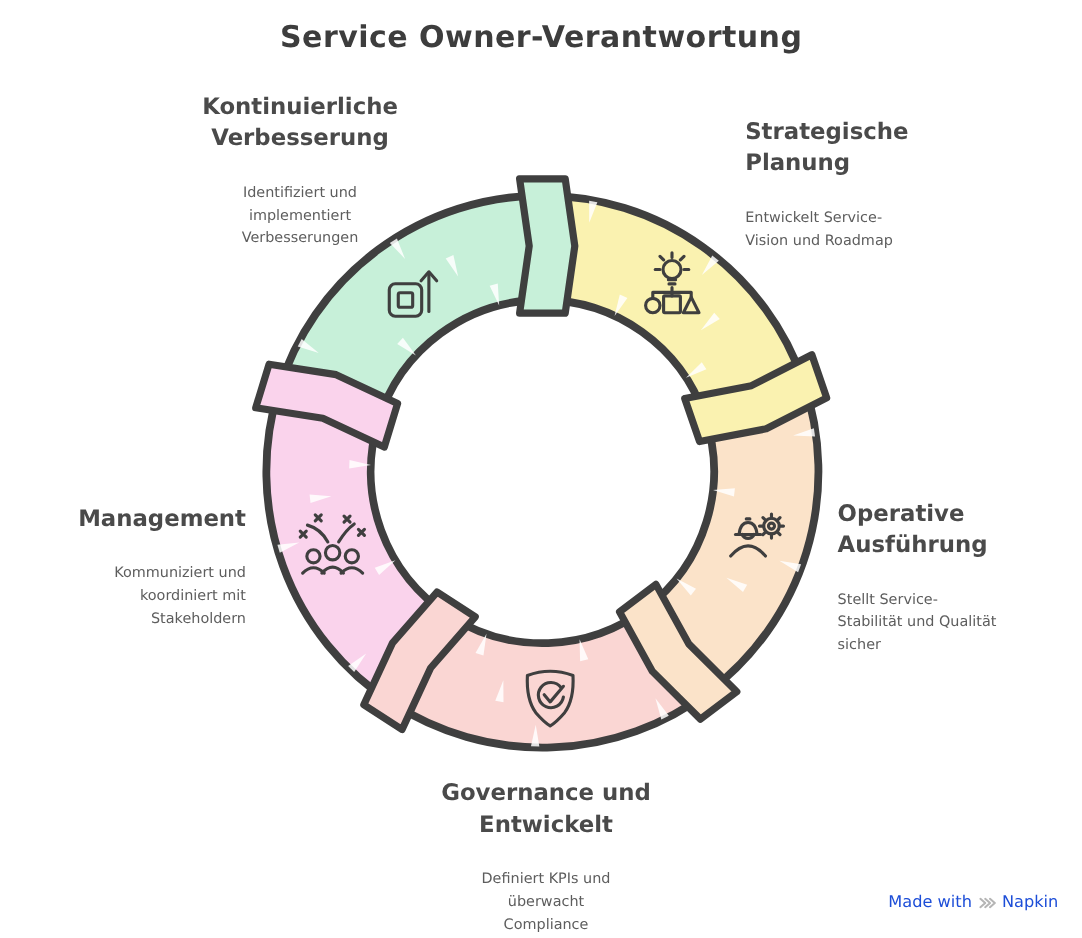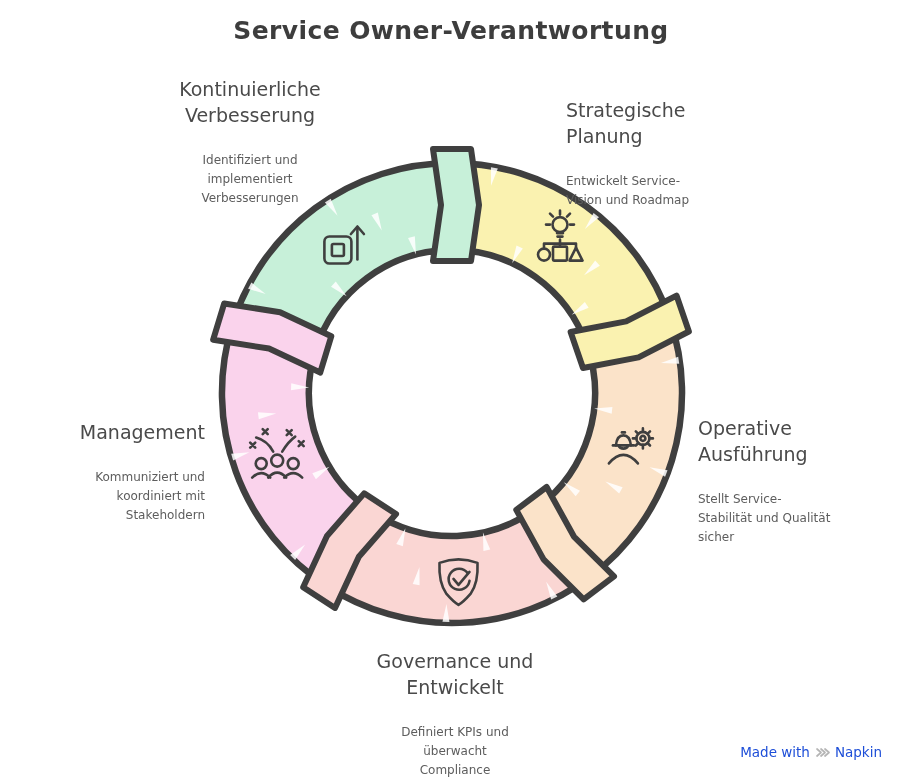--- a/index.html
+++ b/index.html
@@ -8,29 +8,29 @@
 
   .page-title{
     position:absolute;top:16px;left:0;width:100%;text-align:center;
     font-size:25px;font-weight:700;color:#3d3d3d;letter-spacing:.4px;
   }
 
   svg.diagram{position:absolute;left:0;top:0;}
 
   .label{position:absolute;color:#4a4a4a;}
   .label .heading{font-size:19px;color:#4a4a4a;}
-  .label .heading .line{display:block;line-height:26px;}
+  .label .heading .line{display:block;line-height:26px;font-weight:bold;}
   .label .desc{margin-top:23px;font-size:12px;color:#5d5d5d;}
   .label .desc .line{display:block;line-height:19px;}
   .align-center{text-align:center;}
   .align-right{text-align:right;}
   .align-left{text-align:left;}
 
   .label-kontinuierliche{left:120px;top:76px;width:260px;}
-  .label-strategische{left:566px;top:97px;width:230px;}
+  .label-strategische{left:621px;top:97px;width:230px;}
   .label-operative{left:698px;top:415px;width:195px;}
   .label-governance{left:330px;top:648px;width:250px;}
   .label-stakeholder{left:30px;top:419px;width:175px;}
 
   .icon-stroke path, .icon-stroke rect, .icon-stroke circle{
     fill:none;stroke:#3f3f3f;stroke-width:2.6;stroke-linecap:round;stroke-linejoin:round;
   }
 
   .watermark{
     position:absolute;top:744px;right:20px;display:flex;align-items:center;gap:5px;

